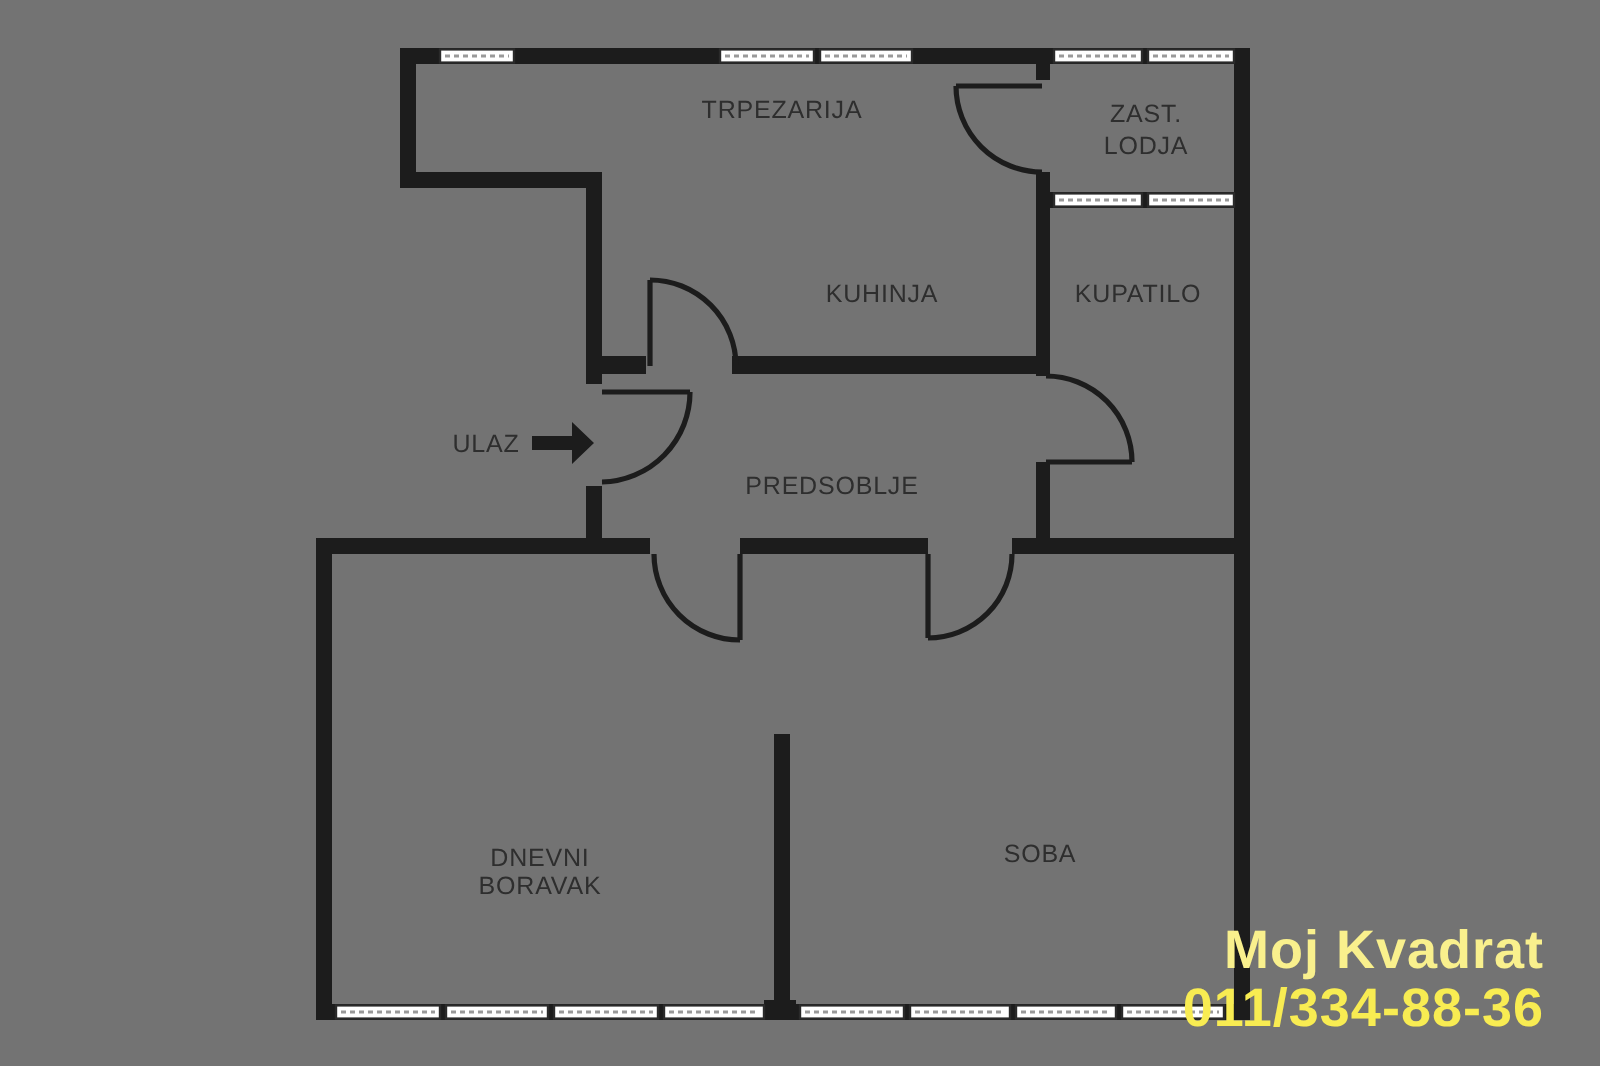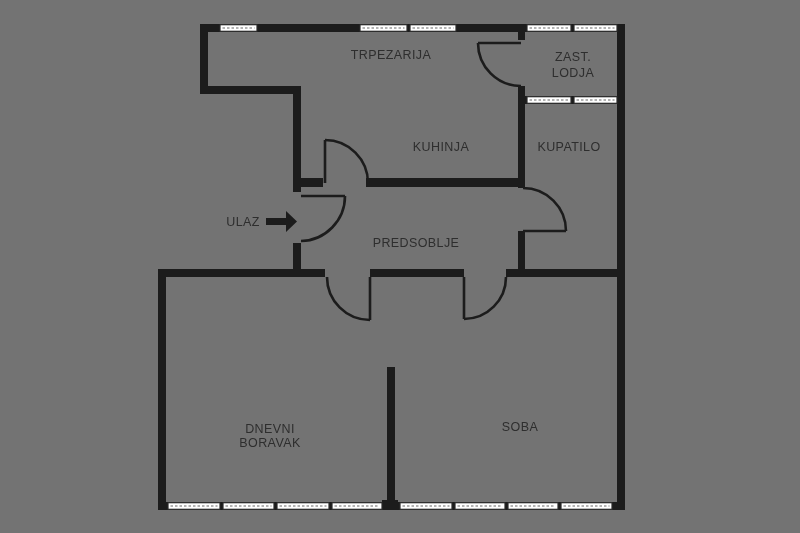--- a/index.html
+++ b/index.html
@@ -113,14 +113,16 @@
         <text x="270" y="447" text-anchor="middle" fill="#2e2e2e" font-size="12.5px" class="plan-label">BORAVAK</text>
         <text x="520" y="431" text-anchor="middle" fill="#2e2e2e" font-size="12.5px" class="plan-label">SOBA</text>
       </g>
     <g id="g-ulaz">
         <text x="243" y="226" text-anchor="middle" fill="#2e2e2e" font-size="12.5px" class="plan-label">ULAZ</text>
         <polygon points="266,218 286,218 286,211 297,221.5 286,232 286,225 266,225" fill="#1c1c1c"></polygon>
       </g>
   </svg>
 
   <div class="watermark">
+    <span class="wm1" style="color: rgb(249, 240, 141);">Moj Kvadrat</span>
+    <span class="wm2" style="color: rgb(248, 236, 82);">011/334-88-36</span>
   </div>
 </div>
 
 </body></html>

